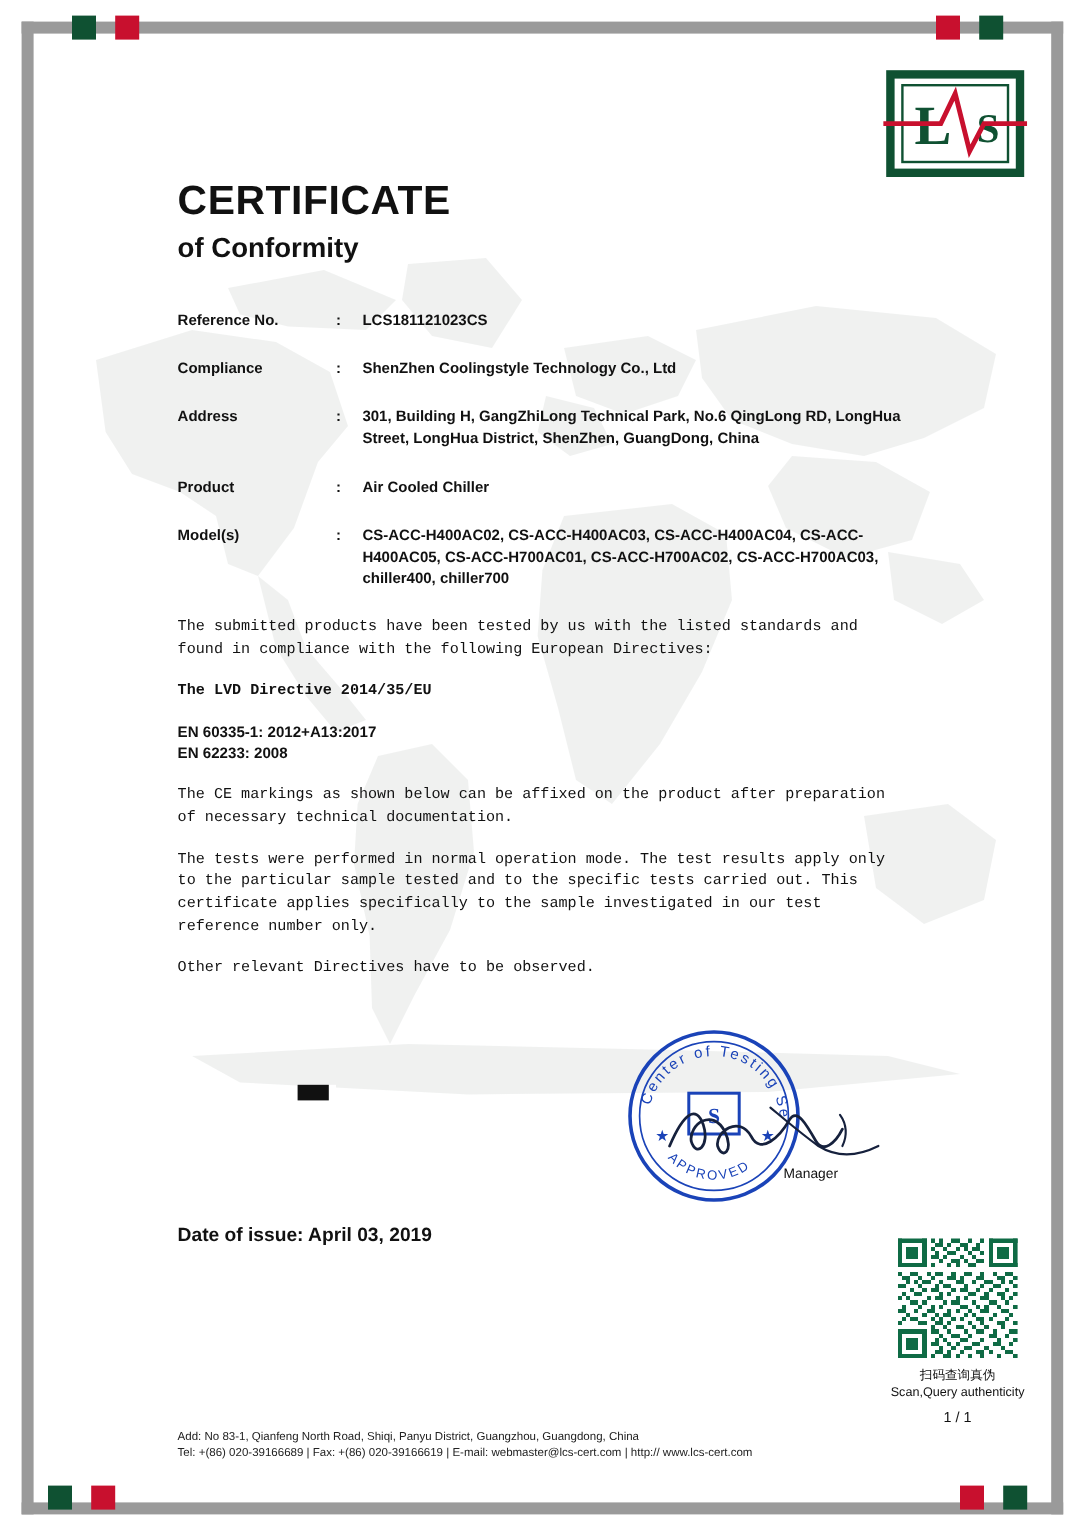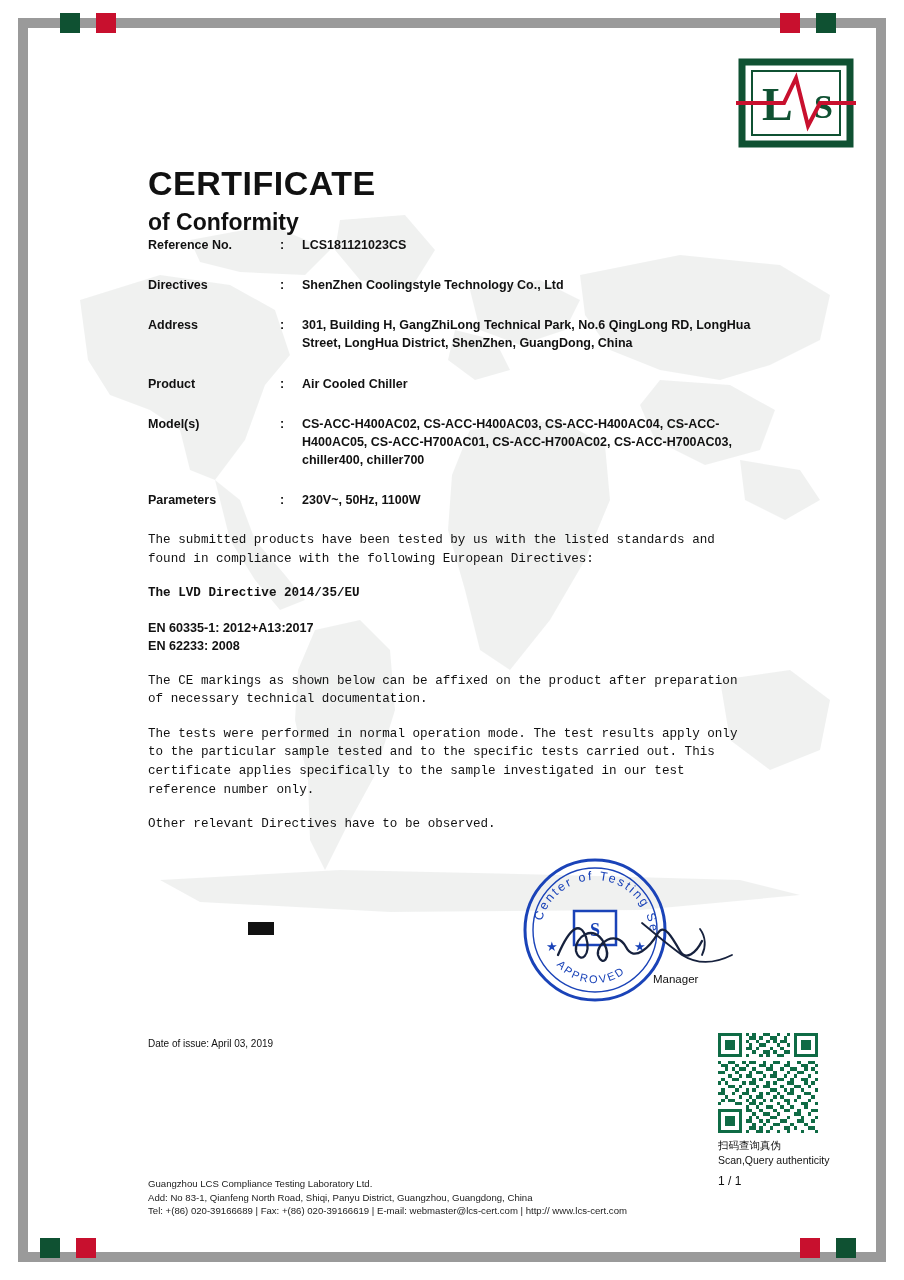--- a/index.html
+++ b/index.html
@@ -55,21 +55,21 @@
     width: 824px;
     height: 800px;
     opacity: 0.20;
     pointer-events: none;
   }
 
   
   .content {
     position: absolute;
     left: 148px;
-    top: 76px;
+    top: 60px;
     width: 610px;
   }
 
   
   .logo {
     position: absolute;
     right: 48px;
     top: 58px;
     width: 120px;
     height: 90px;
@@ -83,20 +83,21 @@
     color: #111;
   }
   h2.subtitle {
     font-size: 23px;
     font-weight: bold;
     margin: 6px 0 0 0;
     color: #111;
   }
 
   table.fields {
+    margin-top: 38px;
     border-collapse: collapse;
     width: 100%;
     font-size: 12.5px;
   }
   table.fields td {
     vertical-align: top;
     padding: 0 0 22px 0;
     font-weight: bold;
     color: #111;
     line-height: 1.45;
@@ -123,22 +124,22 @@
 
   
   .ce-mark {
     margin: 34px 0 0 4px;
     width: 150px;
     height: 88px;
   }
 
   .issue-date {
     margin-top: 62px;
-    font-size: 10px;
-    font-weight: normal;
+    font-size: 16px;
+    font-weight: bold;
     color: #111;
   }
 
   
   .stamp-wrap {
     position: absolute;
     left: 520px;
     top: 855px;
     width: 220px;
     height: 150px;
@@ -162,23 +163,24 @@
     left: 92px;
     top: 118px;
     font-size: 11.5px;
     color: #111;
     padding-left: 41px;
   }
 
   
   .qr-wrap {
     position: absolute;
-    right: 74px;
+    right: 50px;
     bottom: 92px;
     width: 112px;
+    text-align: center;
   }
   .qr {
     width: 100px;
     height: 100px;
     margin: 0 auto;
   }
   .qr-cn {
     font-size: 10.5px;
     color: #111;
     margin-top: 2px;
@@ -264,43 +266,38 @@
     <h2 class="subtitle">of Conformity</h2>
 
     <table class="fields">
       <tbody>
         <tr>
           <td class="flabel">Reference No.</td>
           <td class="fcolon">:</td>
           <td class="fvalue">LCS181121023CS</td>
         </tr>
         <tr>
-          <td class="flabel">Directives</td>
+          <td class="flabel">Compliance</td>
           <td class="fcolon">:</td>
           <td class="fvalue">ShenZhen Coolingstyle Technology Co., Ltd</td>
         </tr>
         <tr>
           <td class="flabel">Address</td>
           <td class="fcolon">:</td>
           <td class="fvalue">301, Building H, GangZhiLong Technical Park, No.6 QingLong RD, LongHua Street, LongHua District, ShenZhen, GuangDong, China</td>
         </tr>
         <tr>
           <td class="flabel">Product</td>
           <td class="fcolon">:</td>
           <td class="fvalue">Air Cooled Chiller</td>
         </tr>
         <tr>
           <td class="flabel">Model(s)</td>
           <td class="fcolon">:</td>
           <td class="fvalue">CS-ACC-H400AC02, CS-ACC-H400AC03, CS-ACC-H400AC04, CS-ACC-H400AC05, CS-ACC-H700AC01, CS-ACC-H700AC02, CS-ACC-H700AC03, chiller400, chiller700</td>
-        </tr>
-        <tr>
-          <td class="flabel">Parameters</td>
-          <td class="fcolon">:</td>
-          <td class="fvalue">230V~, 50Hz, 1100W</td>
         </tr>
       </tbody>
     </table>
 
     <p class="para">The submitted products have been tested by us with the listed standards and found in compliance with the following European Directives:</p>
     <p class="para bold">The LVD Directive 2014/35/EU</p>
     <p class="std" style="white-space: pre-line;">EN 60335-1: 2012+A13:2017
 EN 62233: 2008</p>
     <p class="para">The CE markings as shown below can be affixed on the product after preparation of necessary technical documentation.</p>
     <p class="para">The tests were performed in normal operation mode. The test results apply only to the particular sample tested and to the specific tests carried out. This certificate applies specifically to the sample investigated in our test reference number only.</p>
@@ -547,18 +544,17 @@
           <rect x="24" y="28" width="1" height="1"></rect>
           <rect x="28" y="28" width="1" height="1"></rect>
       </g>
     </svg>
     <div class="qr-cn">扫码查询真伪</div>
     <div class="qr-en">Scan,Query authenticity</div>
     <div class="page-no">1 / 1</div>
   </div>
 
   <div class="footer">
-    <div>Guangzhou LCS Compliance Testing Laboratory Ltd.</div>
     <div>Add: No 83-1, Qianfeng North Road, Shiqi, Panyu District, Guangzhou, Guangdong, China</div>
     <div>Tel: +(86) 020-39166689  |  Fax: +(86) 020-39166619  |  E-mail: webmaster@lcs-cert.com  |  http:// www.lcs-cert.com</div>
   </div>
 
 </div>
 
 </body></html>

